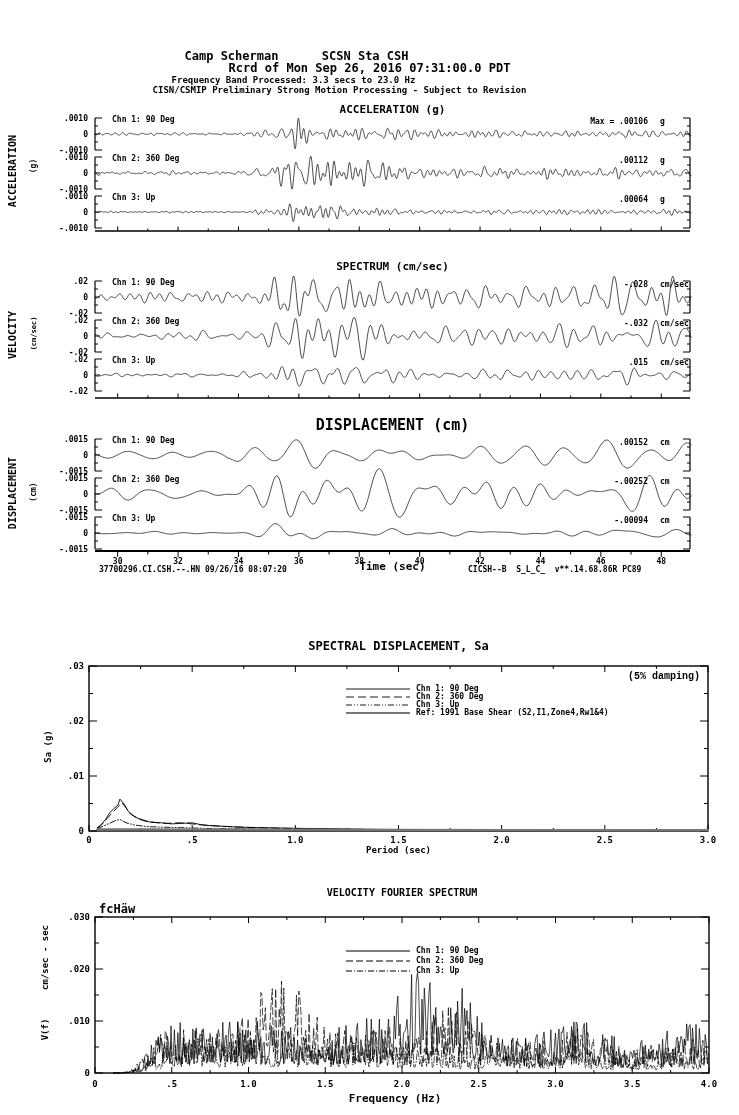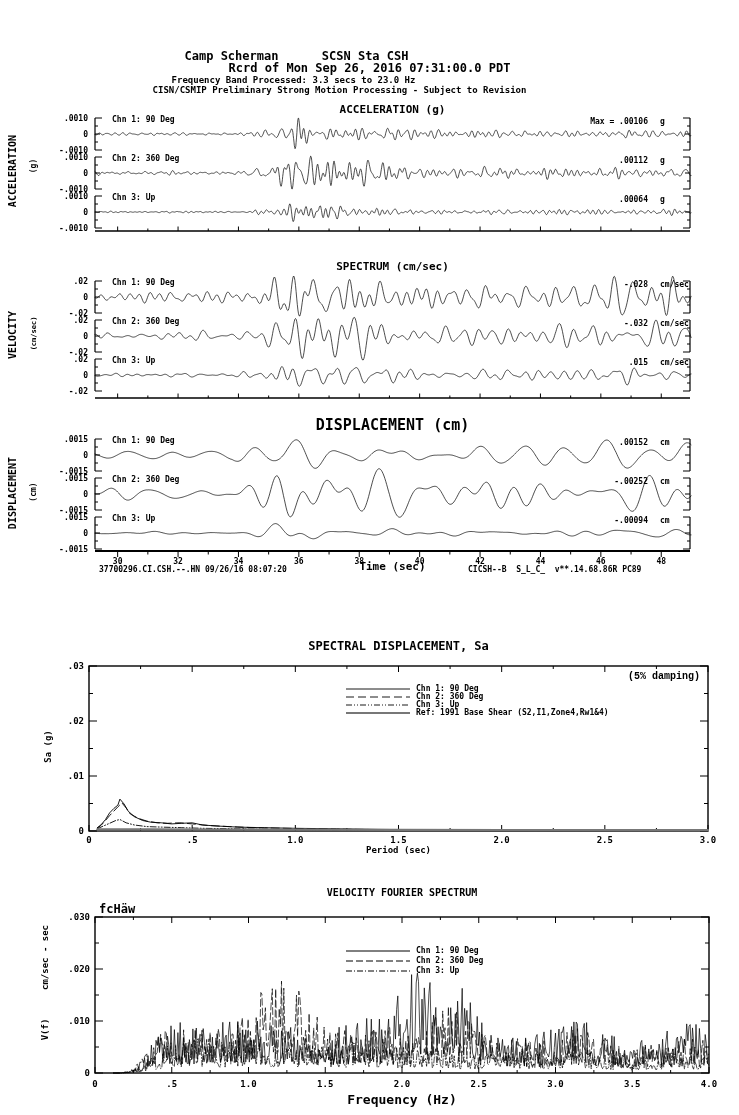--- a/index.html
+++ b/index.html
@@ -39,21 +39,21 @@
 <div class="lbl ctr" style="left:89px;top:846px;width:619px;font-size:9px;">Period (sec)</div>
 <div class="lbl" style="left:416px;top:685px;font-size:8px;">Chn 1: 90 Deg</div>
 <div class="lbl" style="left:416px;top:693px;font-size:8px;">Chn 2: 360 Deg</div>
 <div class="lbl" style="left:416px;top:701px;font-size:8px;">Chn 3: Up</div>
 <div class="lbl" style="left:416px;top:709px;font-size:8px;">Ref: 1991 Base Shear (S2,I1,Zone4,Rw1&amp;4)</div>
 
 <div class="lbl ctr" style="left:95px;top:888px;width:614px;font-size:10px;">VELOCITY FOURIER SPECTRUM</div>
 <div class="lbl" style="left:99px;top:903px;font-size:12px;">fcHäw</div>
 <div class="lbl rot" style="left:-10px;top:953px;width:110px;font-size:9px;">cm/sec - sec</div>
 <div class="lbl rot" style="left:25px;top:1025px;width:40px;font-size:9px;">V(f)</div>
-<div class="lbl ctr" style="left:95px;top:1093px;width:614px;font-size:13px;">Frequency (Hz)</div>
+<div class="lbl ctr" style="left:88px;top:1093px;width:614px;font-size:11px;">Frequency (Hz)</div>
 <div class="lbl" style="left:416px;top:947px;font-size:8px;">Chn 1: 90 Deg</div>
 <div class="lbl" style="left:416px;top:957px;font-size:8px;">Chn 2: 360 Deg</div>
 <div class="lbl" style="left:416px;top:967px;font-size:8px;">Chn 3: Up</div>
 
 <svg id="gfx" width="739" height="1115" style="position:absolute;left:0;top:0;" xmlns="http://www.w3.org/2000/svg">
     <line x1="95" y1="118" x2="95" y2="150" stroke="#000" stroke-width="1.2"></line>
     <line x1="95" y1="118" x2="102" y2="118" stroke="#000" stroke-width="1"></line>
     <line x1="95" y1="126" x2="98" y2="126" stroke="#000" stroke-width="1"></line>
     <line x1="95" y1="134" x2="100" y2="134" stroke="#000" stroke-width="1"></line>
     <line x1="95" y1="142" x2="98" y2="142" stroke="#000" stroke-width="1"></line>

